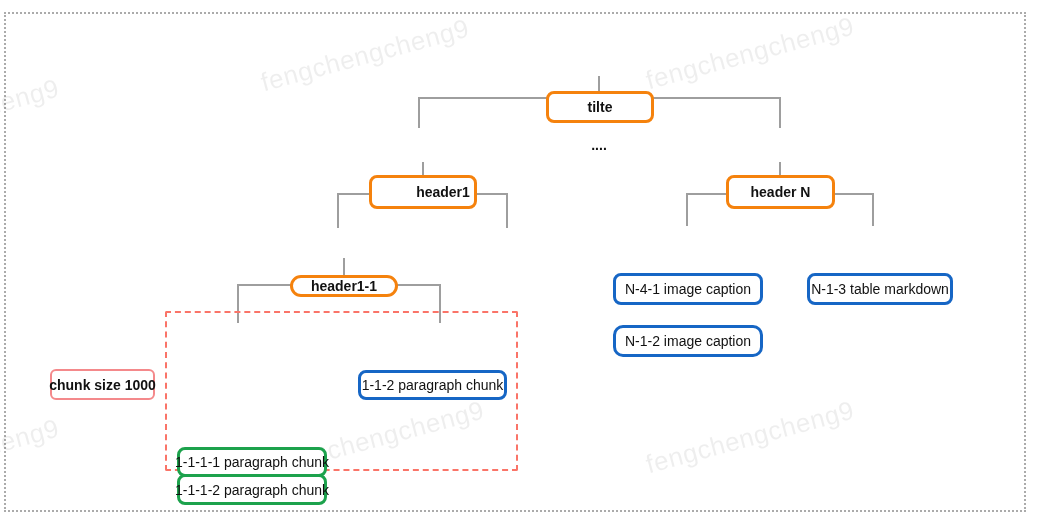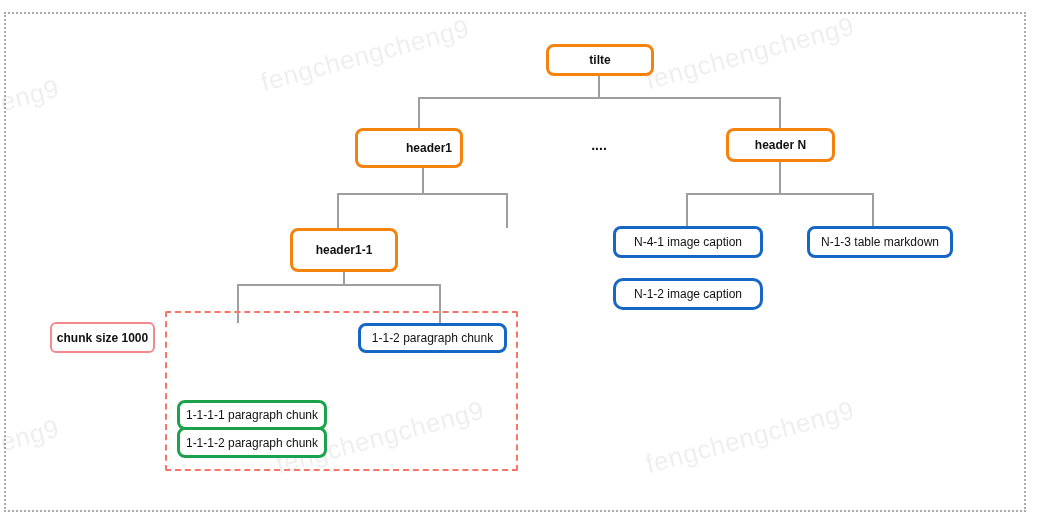--- a/index.html
+++ b/index.html
@@ -42,24 +42,25 @@
     border: 2px dashed #fa7468;
     border-radius: 2px;
     z-index: 2;
   }
   .node {
     position: absolute;
     background: #ffffff;
     display: flex;
     align-items: center;
     justify-content: center;
-    font-size: 12px;
+    font-size: 14px;
     text-align: center;
     z-index: 3;
     white-space: nowrap;
+    margin-top: 47px;
   }
   .node.orange {
     border: 3px solid #f5820d;
     border-radius: 8px;
     font-weight: bold;
   }
   .node.blue {
     border: 3px solid #1666c5;
     border-radius: 8px;
   }
@@ -78,23 +79,23 @@
     left: 573px; top: 137px;
     width: 52px;
     text-align: center;
     font-weight: bold;
     font-size: 14px;
     z-index: 3;
   }
 
   
   #nd-title      { left: 546px; top: 44px;  width: 108px; height: 32px; }
-  #nd-header1    { left: 355px; top: 128px; width: 108px; height: 40px; padding-left: 40px; }
+  #nd-header1    { left: 369px; top: 128px; width: 108px; height: 34px; padding-left: 40px; }
   #nd-headerN    { left: 726px; top: 128px; width: 109px; height: 34px; }
-  #nd-header1-1  { left: 290px; top: 228px; width: 108px; height: 44px; }
+  #nd-header1-1  { left: 290px; top: 228px; width: 108px; height: 22px; border-radius: 12px; }
   #nd-header1-2  { left: 455px; top: 228px; width: 107px; height: 30px; }
   #nd-n11        { left: 613px; top: 226px; width: 150px; height: 32px; }
   #nd-n13        { left: 807px; top: 226px; width: 146px; height: 32px; }
   #nd-n12        { left: 613px; top: 278px; width: 150px; height: 32px; border-radius: 10px; }
   #nd-c111       { left: 175px; top: 323px; width: 153px; height: 30px; }
   #nd-c112       { left: 358px; top: 323px; width: 149px; height: 30px; }
   #nd-c1111      { left: 177px; top: 400px; width: 150px; height: 30px; }
   #nd-c1112      { left: 177px; top: 427px; width: 150px; height: 31px; }
   #nd-chunk1000  { left: 50px;  top: 322px; width: 105px; height: 31px; }
   #nd-chunk500   { left: 49px;  top: 400px; width: 101px; height: 30px; }

